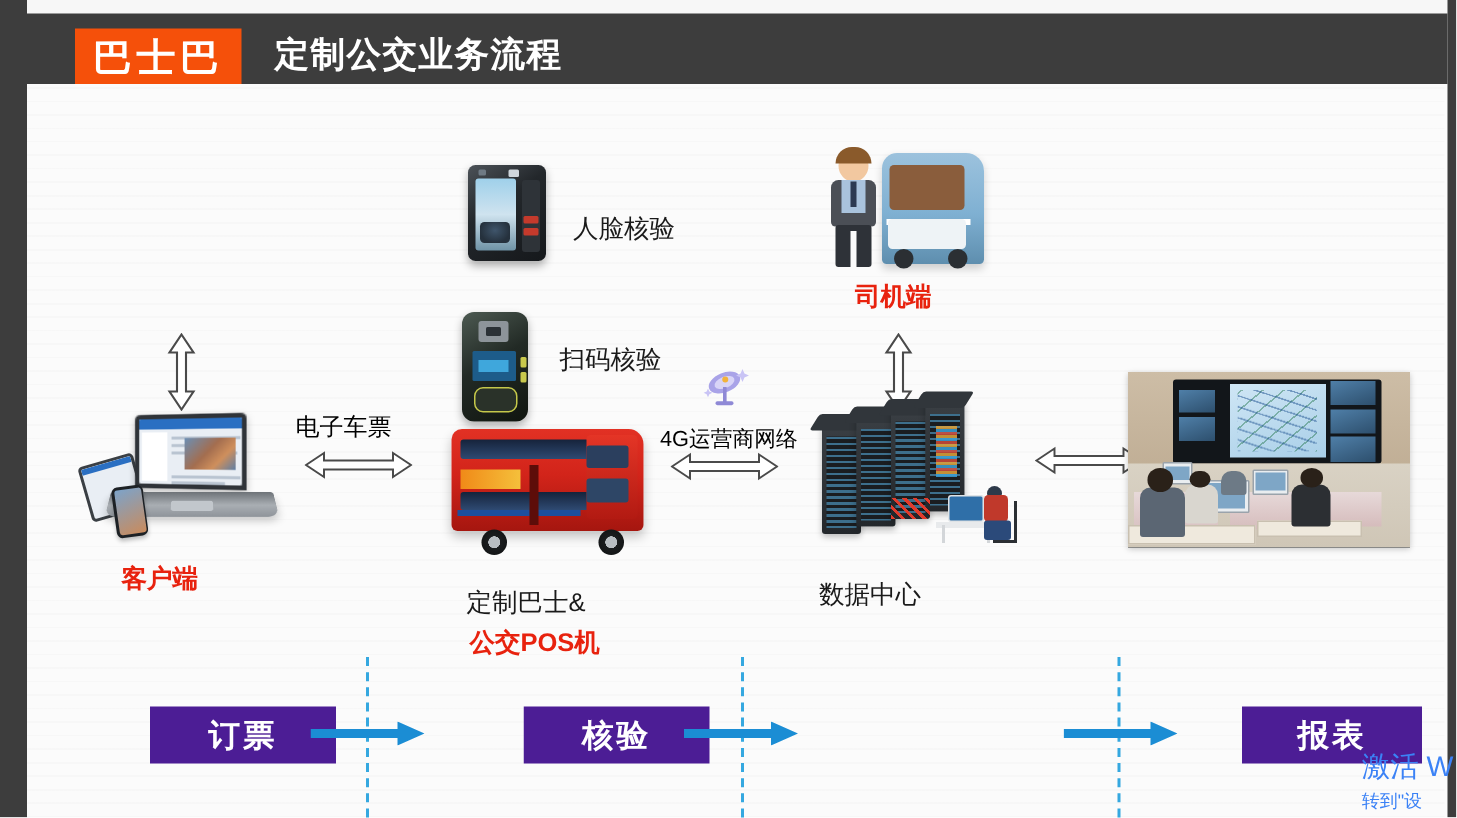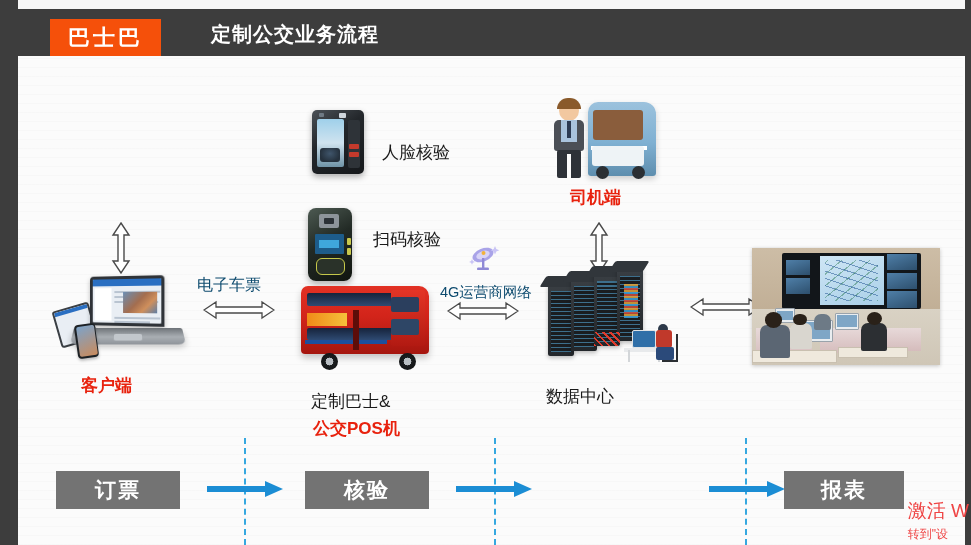--- a/index.html
+++ b/index.html
@@ -54,49 +54,48 @@
   }
   .logo-box {
     position: absolute;
     left: 32px; top: 10px;
     width: 111px; height: 37px;
     background: #f5500a;
     display: flex; align-items: center; justify-content: center;
   }
   .logo-text {
     color: #ffffff;
-    font-size: 22px;
+    font-size: 26px;
     font-weight: bold;
     letter-spacing: 3px;
     line-height: 1;
   }
   .header-title {
     position: absolute;
     left: 165px; top: 12px;
     color: #ffffff;
-    font-size: 20px;
+    font-size: 23px;
     font-weight: bold;
     letter-spacing: 1px;
-    margin-left: 28px;
   }
 
   
   .label-red {
     color: #e8220e;
     font-weight: bold;
     font-size: 17px;
     white-space: nowrap;
   }
   .label-black {
     color: #1a1a1a;
     font-size: 17px;
     white-space: nowrap;
   }
   .label-small {
-    color: #0c4a6e;
+    color: #000000;
     font-size: 14.5px;
     white-space: nowrap;
   }
   .pos-abs { position: absolute; }
 
   
   .bullet-list {
     position: absolute;
     left: 90px; top: 105px;
     line-height: 21.5px;
@@ -299,22 +298,22 @@
   .ph-part{position:absolute;background:linear-gradient(180deg,#e7d9d9,#d5bcbc);}
   .ph-mon{position:absolute;background:#e9edf0;border:1.5px solid #9aa3ab;border-radius:1px;}
   .ph-mon::after{content:"";position:absolute;inset:1.5px;background:#7ea6c6;}
   .ph-person{position:absolute;border-radius:7px 7px 2px 2px;}
   .ph-head{position:absolute;border-radius:50%;background:#2a2119;}
 
   
   .flowbox {
     position: absolute;
     height: 38px;
-    background: #737373;
-    display: flex; align-items: center; justify-content: center;
+    background: #4c1d95;
+    display: flex; align-items: center; justify-content: center; margin-left: 44px;
   }
   .flowbox span {
     color: #ffffff;
     font-size: 21px;
     font-weight: bold;
     letter-spacing: 2px;
   }
   .flow-arrow {
     position: absolute;
     height: 16px;
@@ -341,21 +340,21 @@
   .wm-sub {
     position:absolute; left: 36px; top: 30px;
     font-size: 9px; color: #cfd2d6; letter-spacing:2px;
   }
   .wm-sub2 {
     position:absolute; left: 6px; top: 42px;
     font-size: 11px; color: #d2d5d9; letter-spacing:4px;
   }
   .activate {
     position:absolute; right: 2px; bottom: 2px;
-    text-align: left; color: #ef4444;
+    text-align: left; color: #3b82f6;
   }
   .activate .a1 { font-size: 19px; white-space:nowrap; }
   .activate .a2 { font-size: 12px; white-space:nowrap; margin-top:2px;}
 </style>
 </head>
 <body>
 
 <div class="slide">
 
   <div class="bg-texture"></div>

